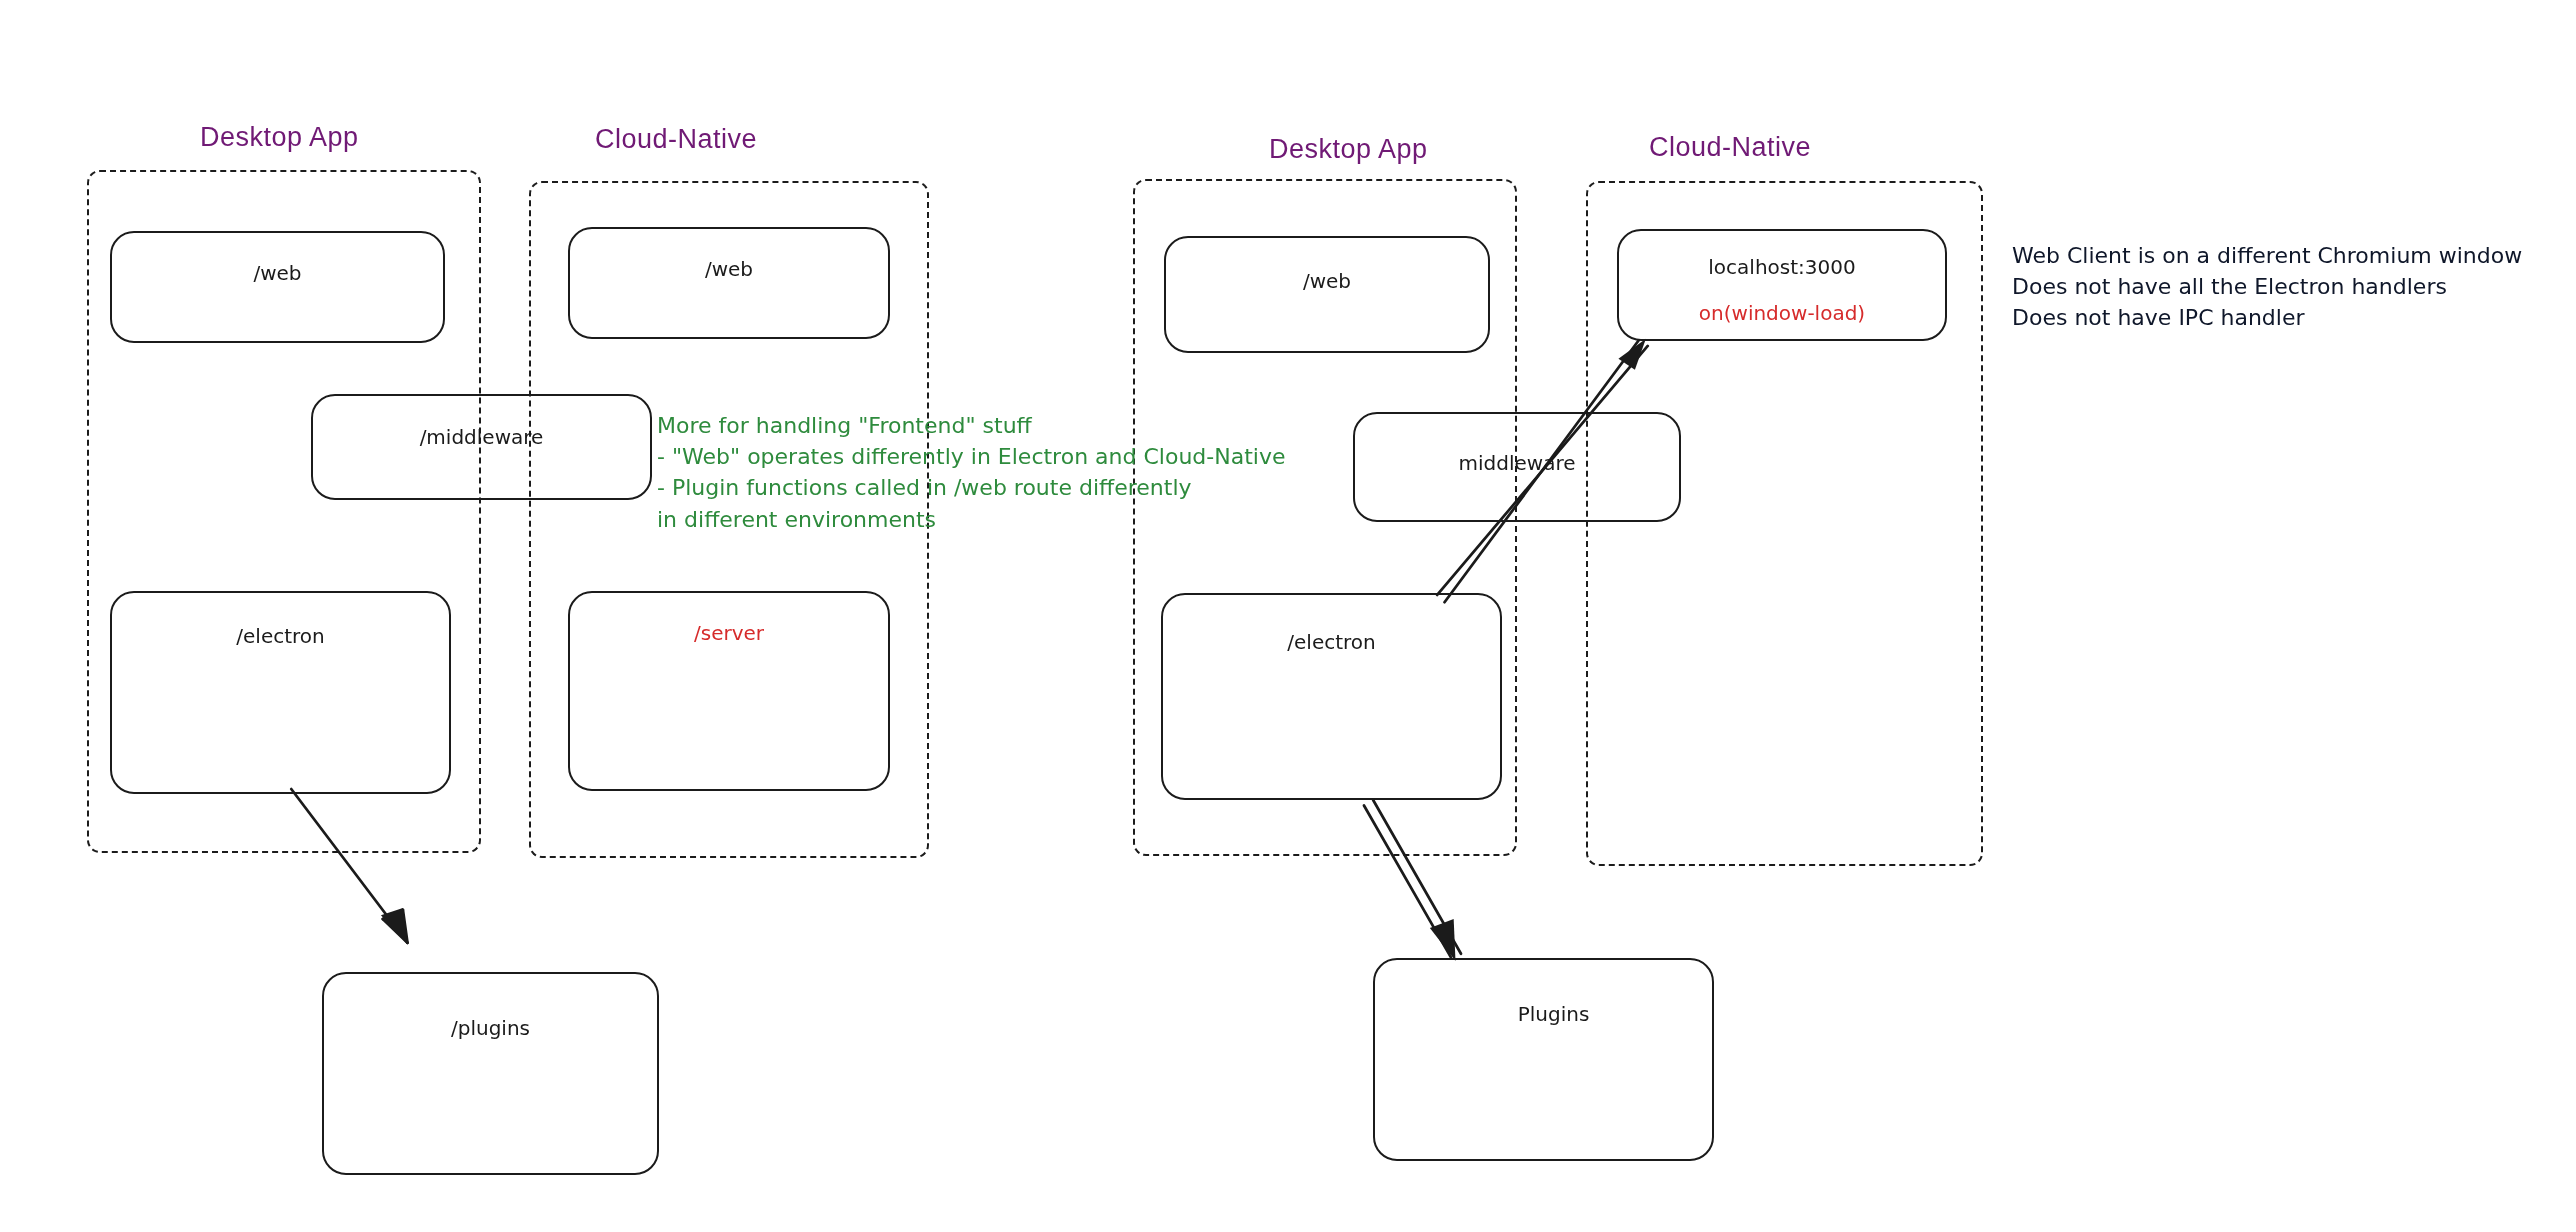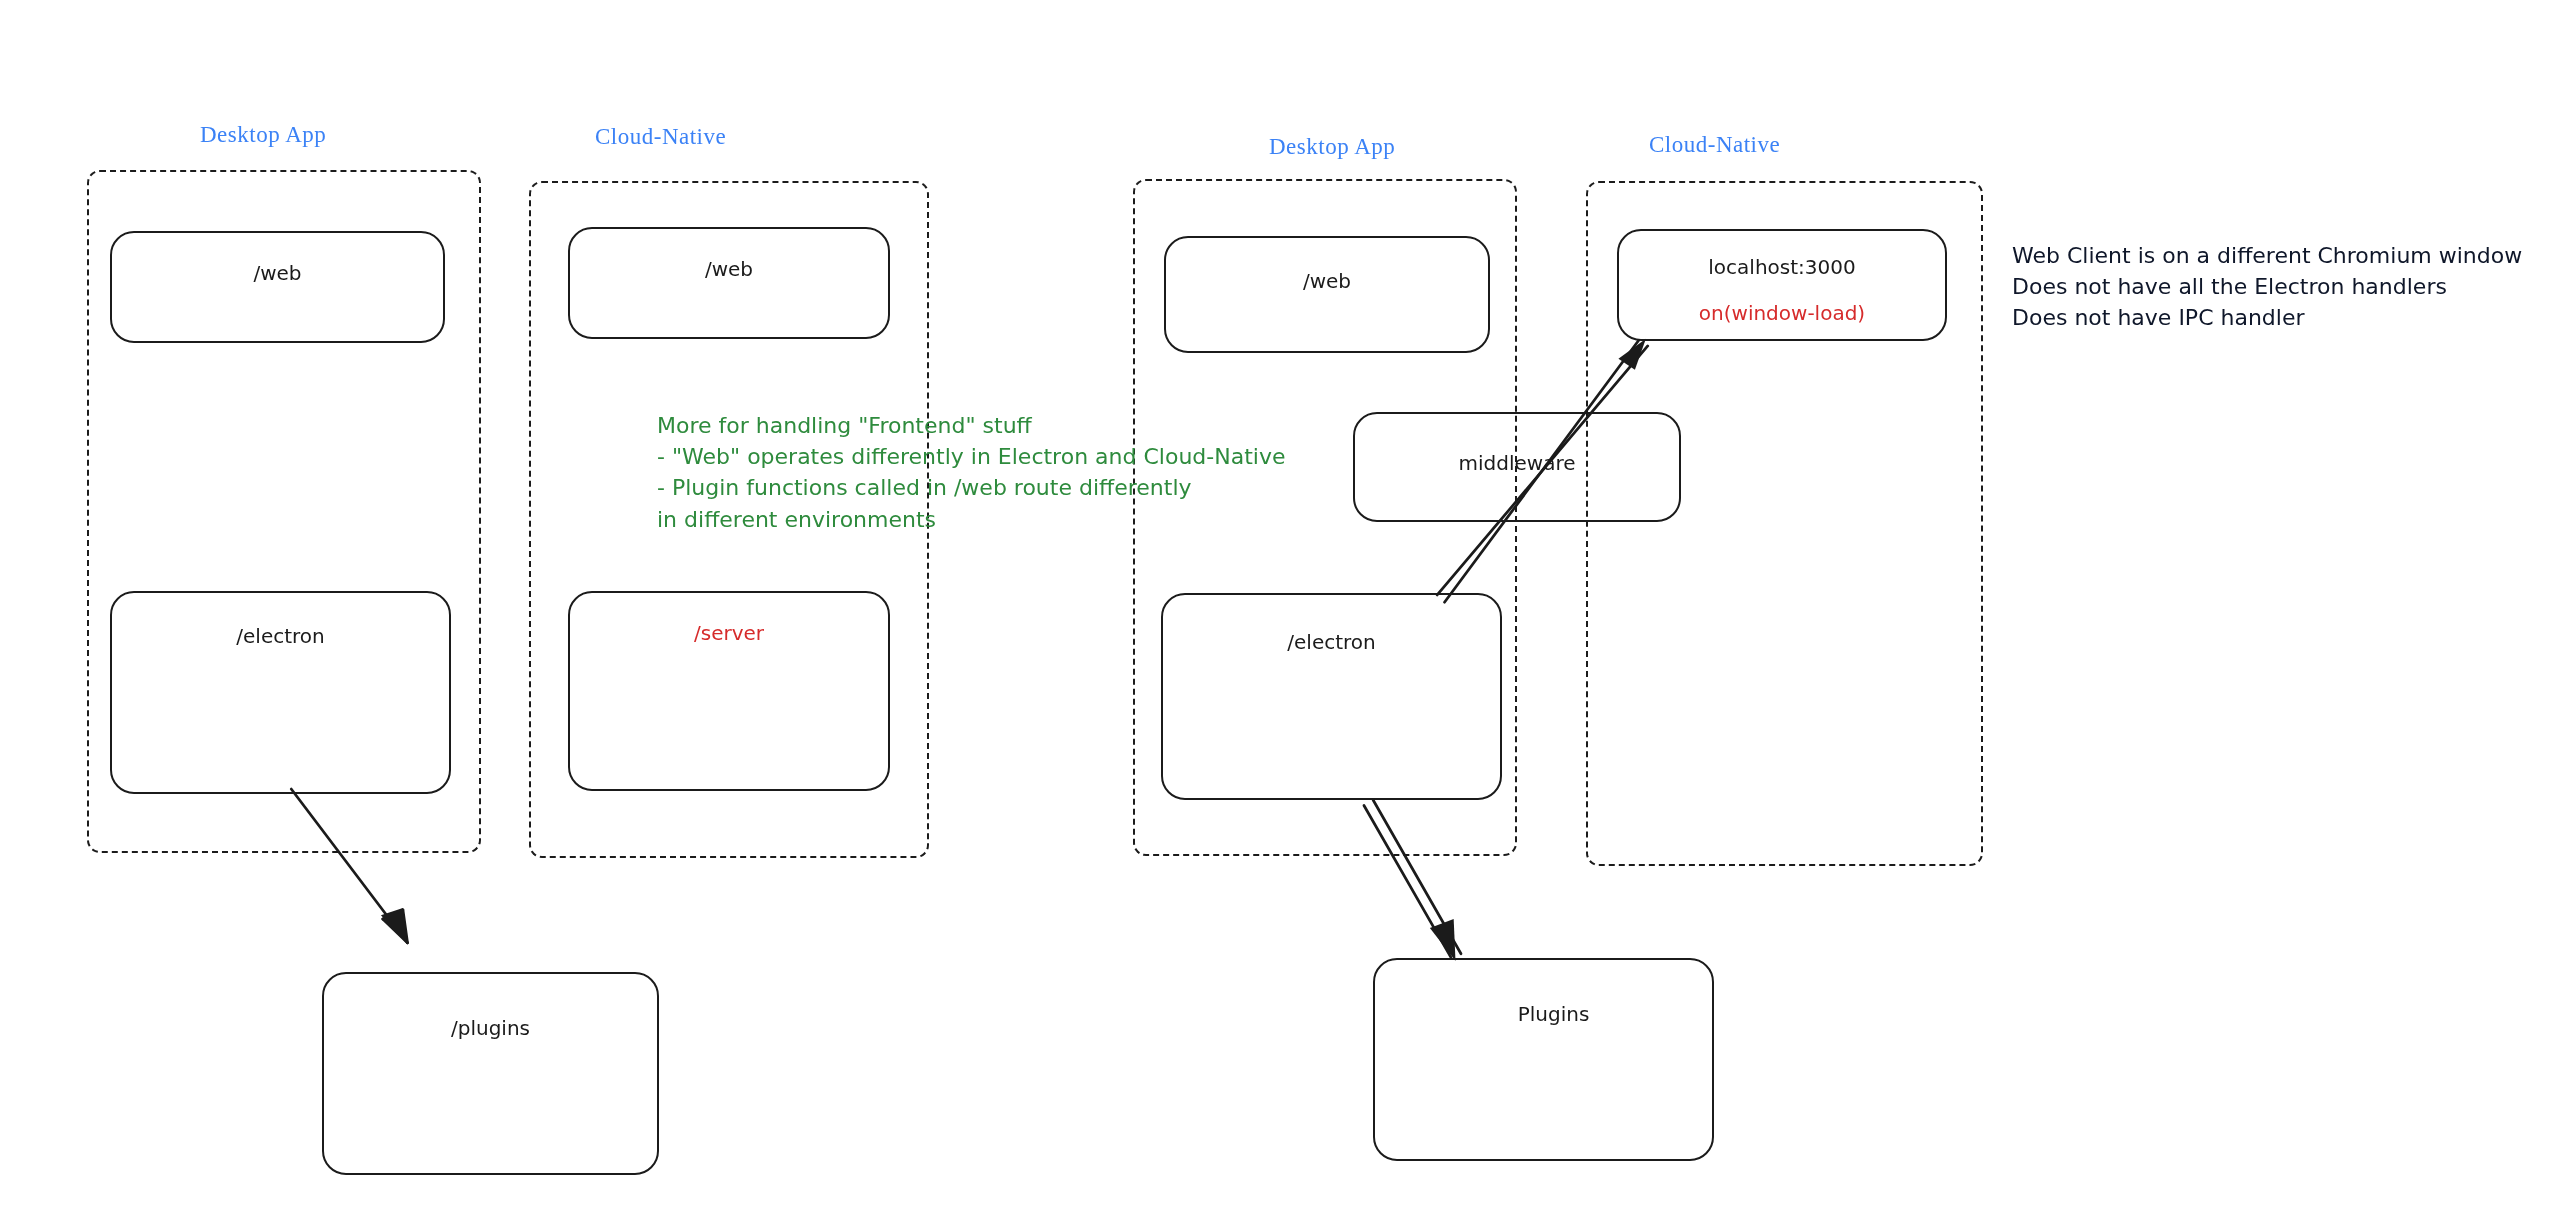--- a/index.html
+++ b/index.html
@@ -18,23 +18,23 @@
     overflow: hidden;
   }
   .group {
     position: absolute;
     border: 2.7px dashed #1b1b1b;
     border-radius: 13px;
     box-sizing: border-box;
   }
   .group-label {
     position: absolute;
-    font-family: Liberation Serif, serif;
-    font-size: 23px;
-    color: #3b82f6;
+    font-family: Liberation Sans, sans-serif;
+    font-size: 27px;
+    color: #701a75;
     white-space: nowrap;
     letter-spacing: 0.5px;
   }
   .box {
     position: absolute;
     border: 2.7px solid #1b1b1b;
     border-radius: 24px;
     box-sizing: border-box;
     background: transparent;
   }
@@ -95,20 +95,23 @@
   <div class="group-label" style="left:1649px;top:132px;">Cloud-Native</div>
 
   <div class="box" style="left:110px;top:231px;width:335px;height:112px;">
     <div class="box-label" style="top:27.5px;">/web</div>
   </div>
 
   <div class="box" style="left:568px;top:227px;width:322px;height:112px;">
     <div class="box-label" style="top:27.5px;">/web</div>
   </div>
 
+  <div class="box" style="left:311px;top:394px;width:341px;height:106px;">
+    <div class="box-label" style="top:29px;">/middleware</div>
+  </div>
 
   <div class="box" style="left:110px;top:591px;width:341px;height:203px;">
     <div class="box-label" style="top:31px;">/electron</div>
   </div>
 
   <div class="box red-label" style="left:568px;top:591px;width:322px;height:200px;">
     <div class="box-label" style="top:27.5px;">/server</div>
   </div>
 
   <div class="box" style="left:322px;top:943px;width:337px;height:203px;margin-top:29px;">

